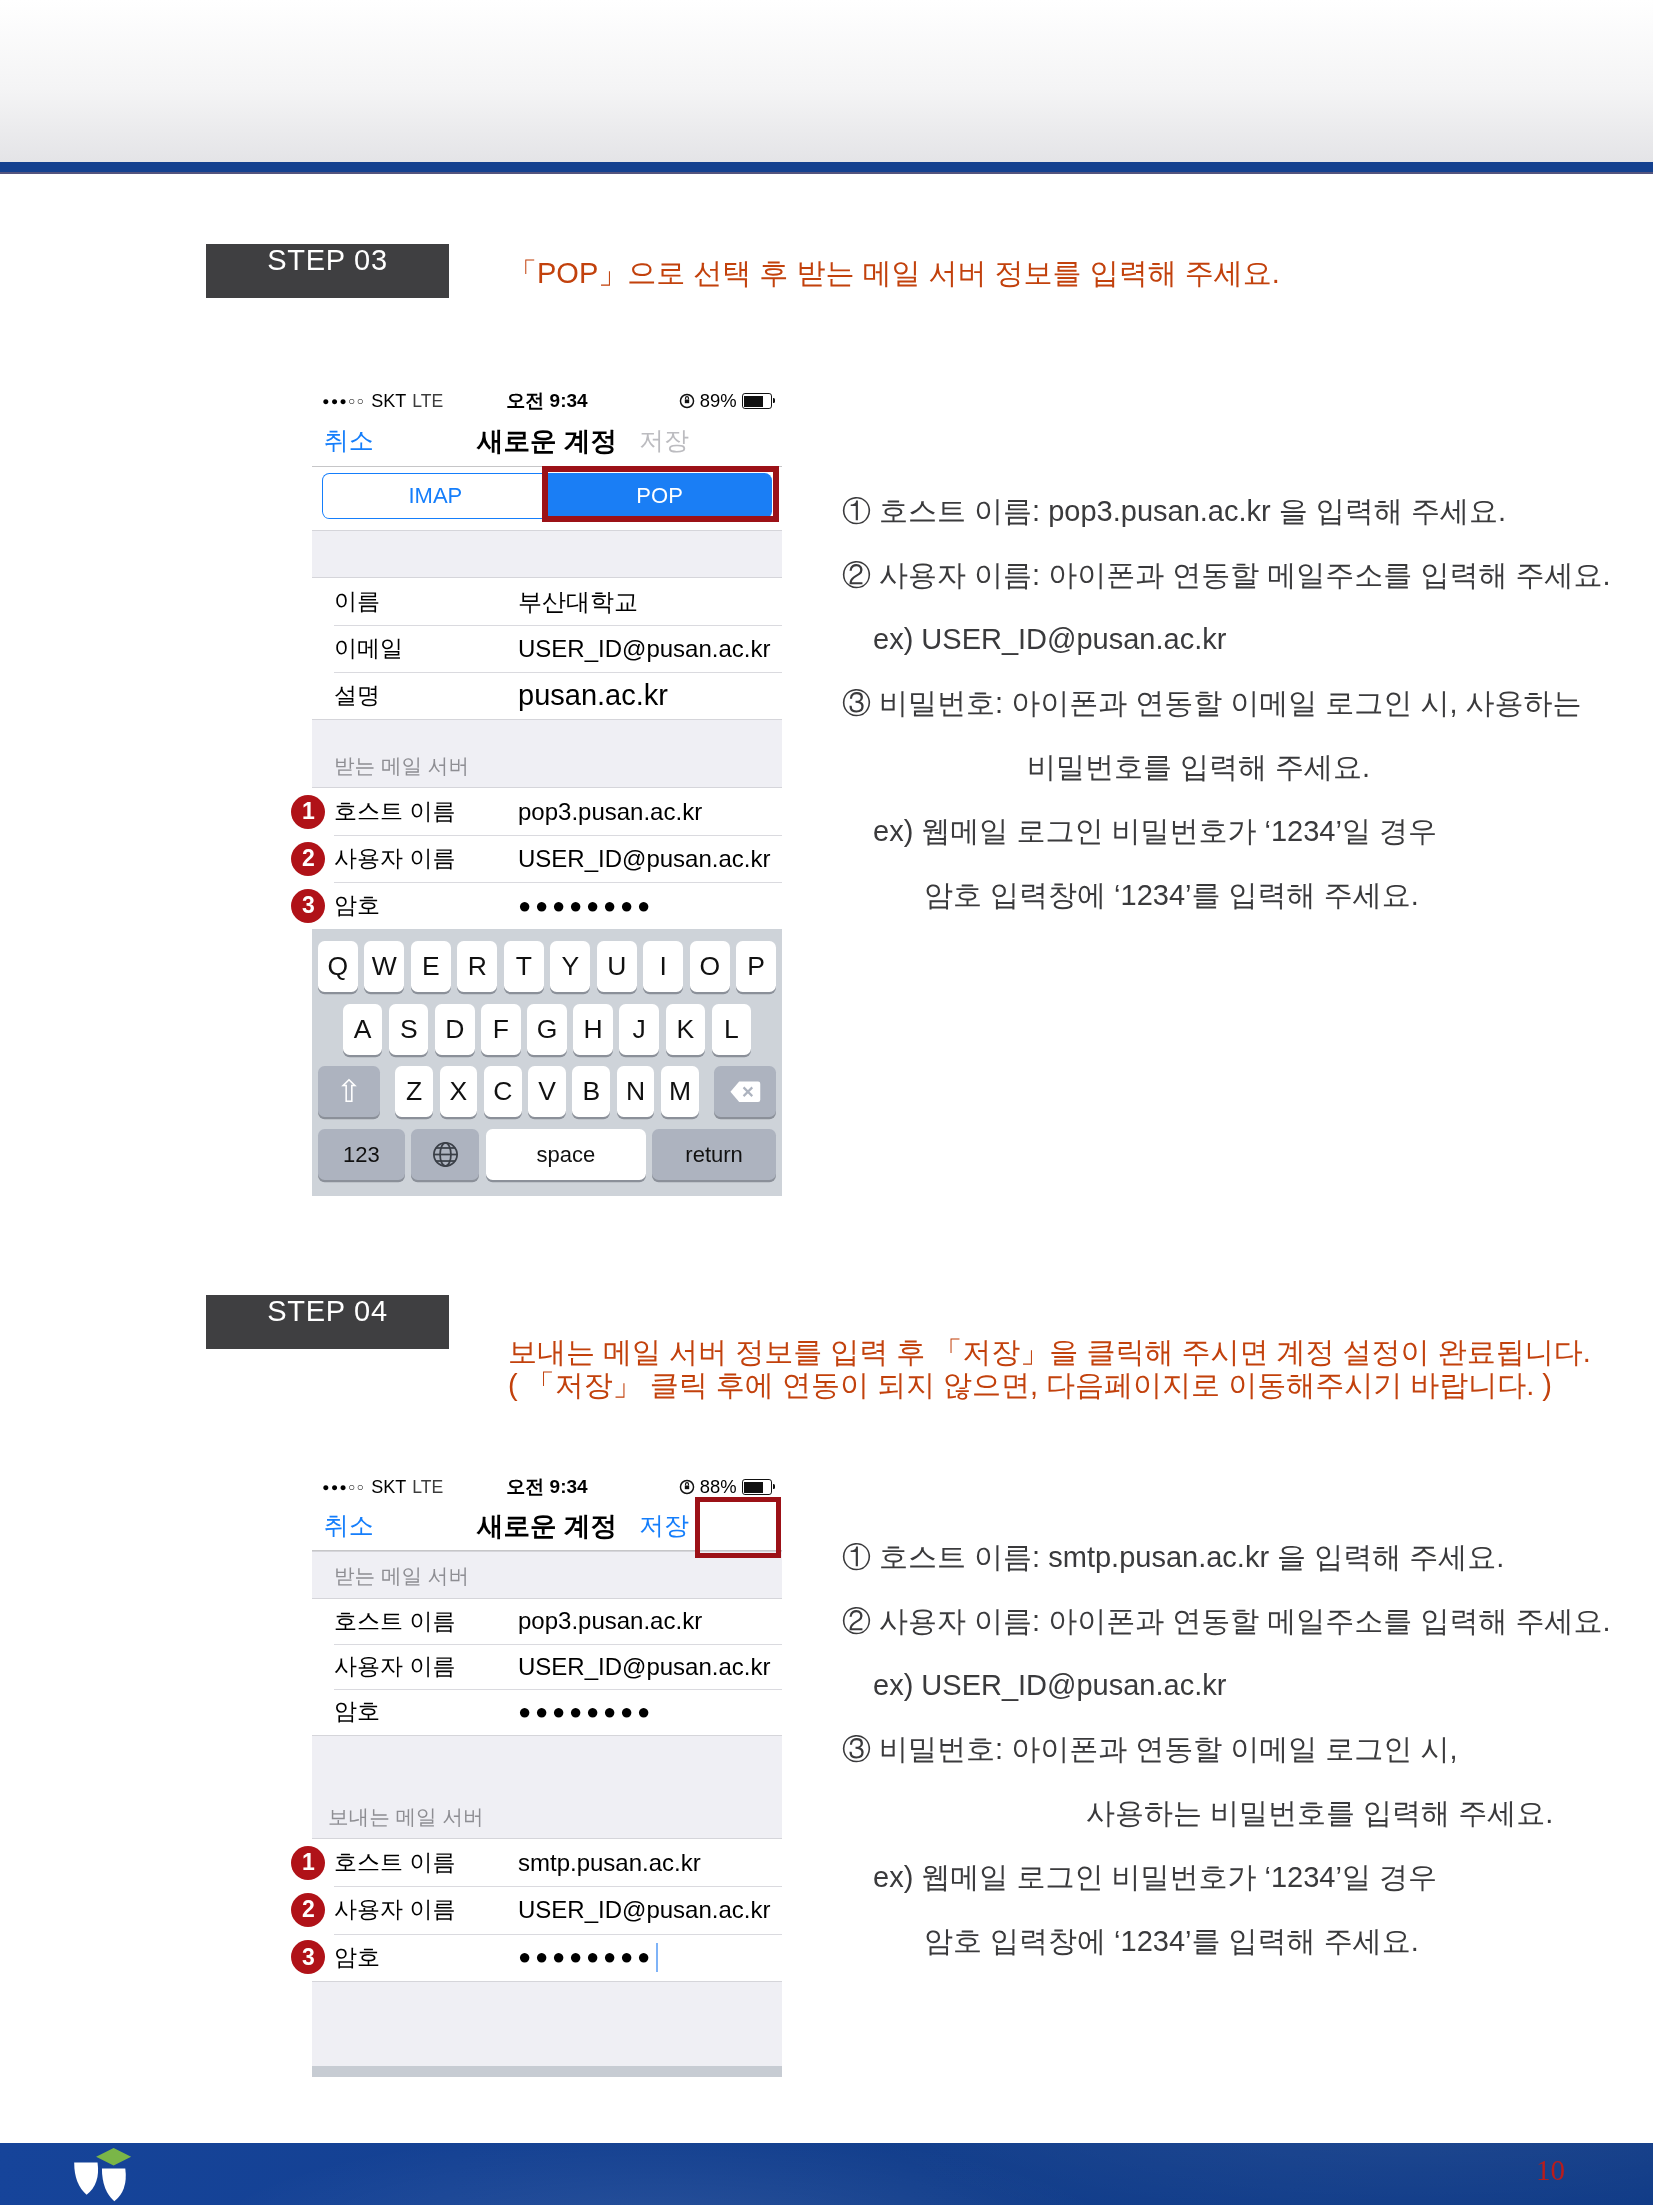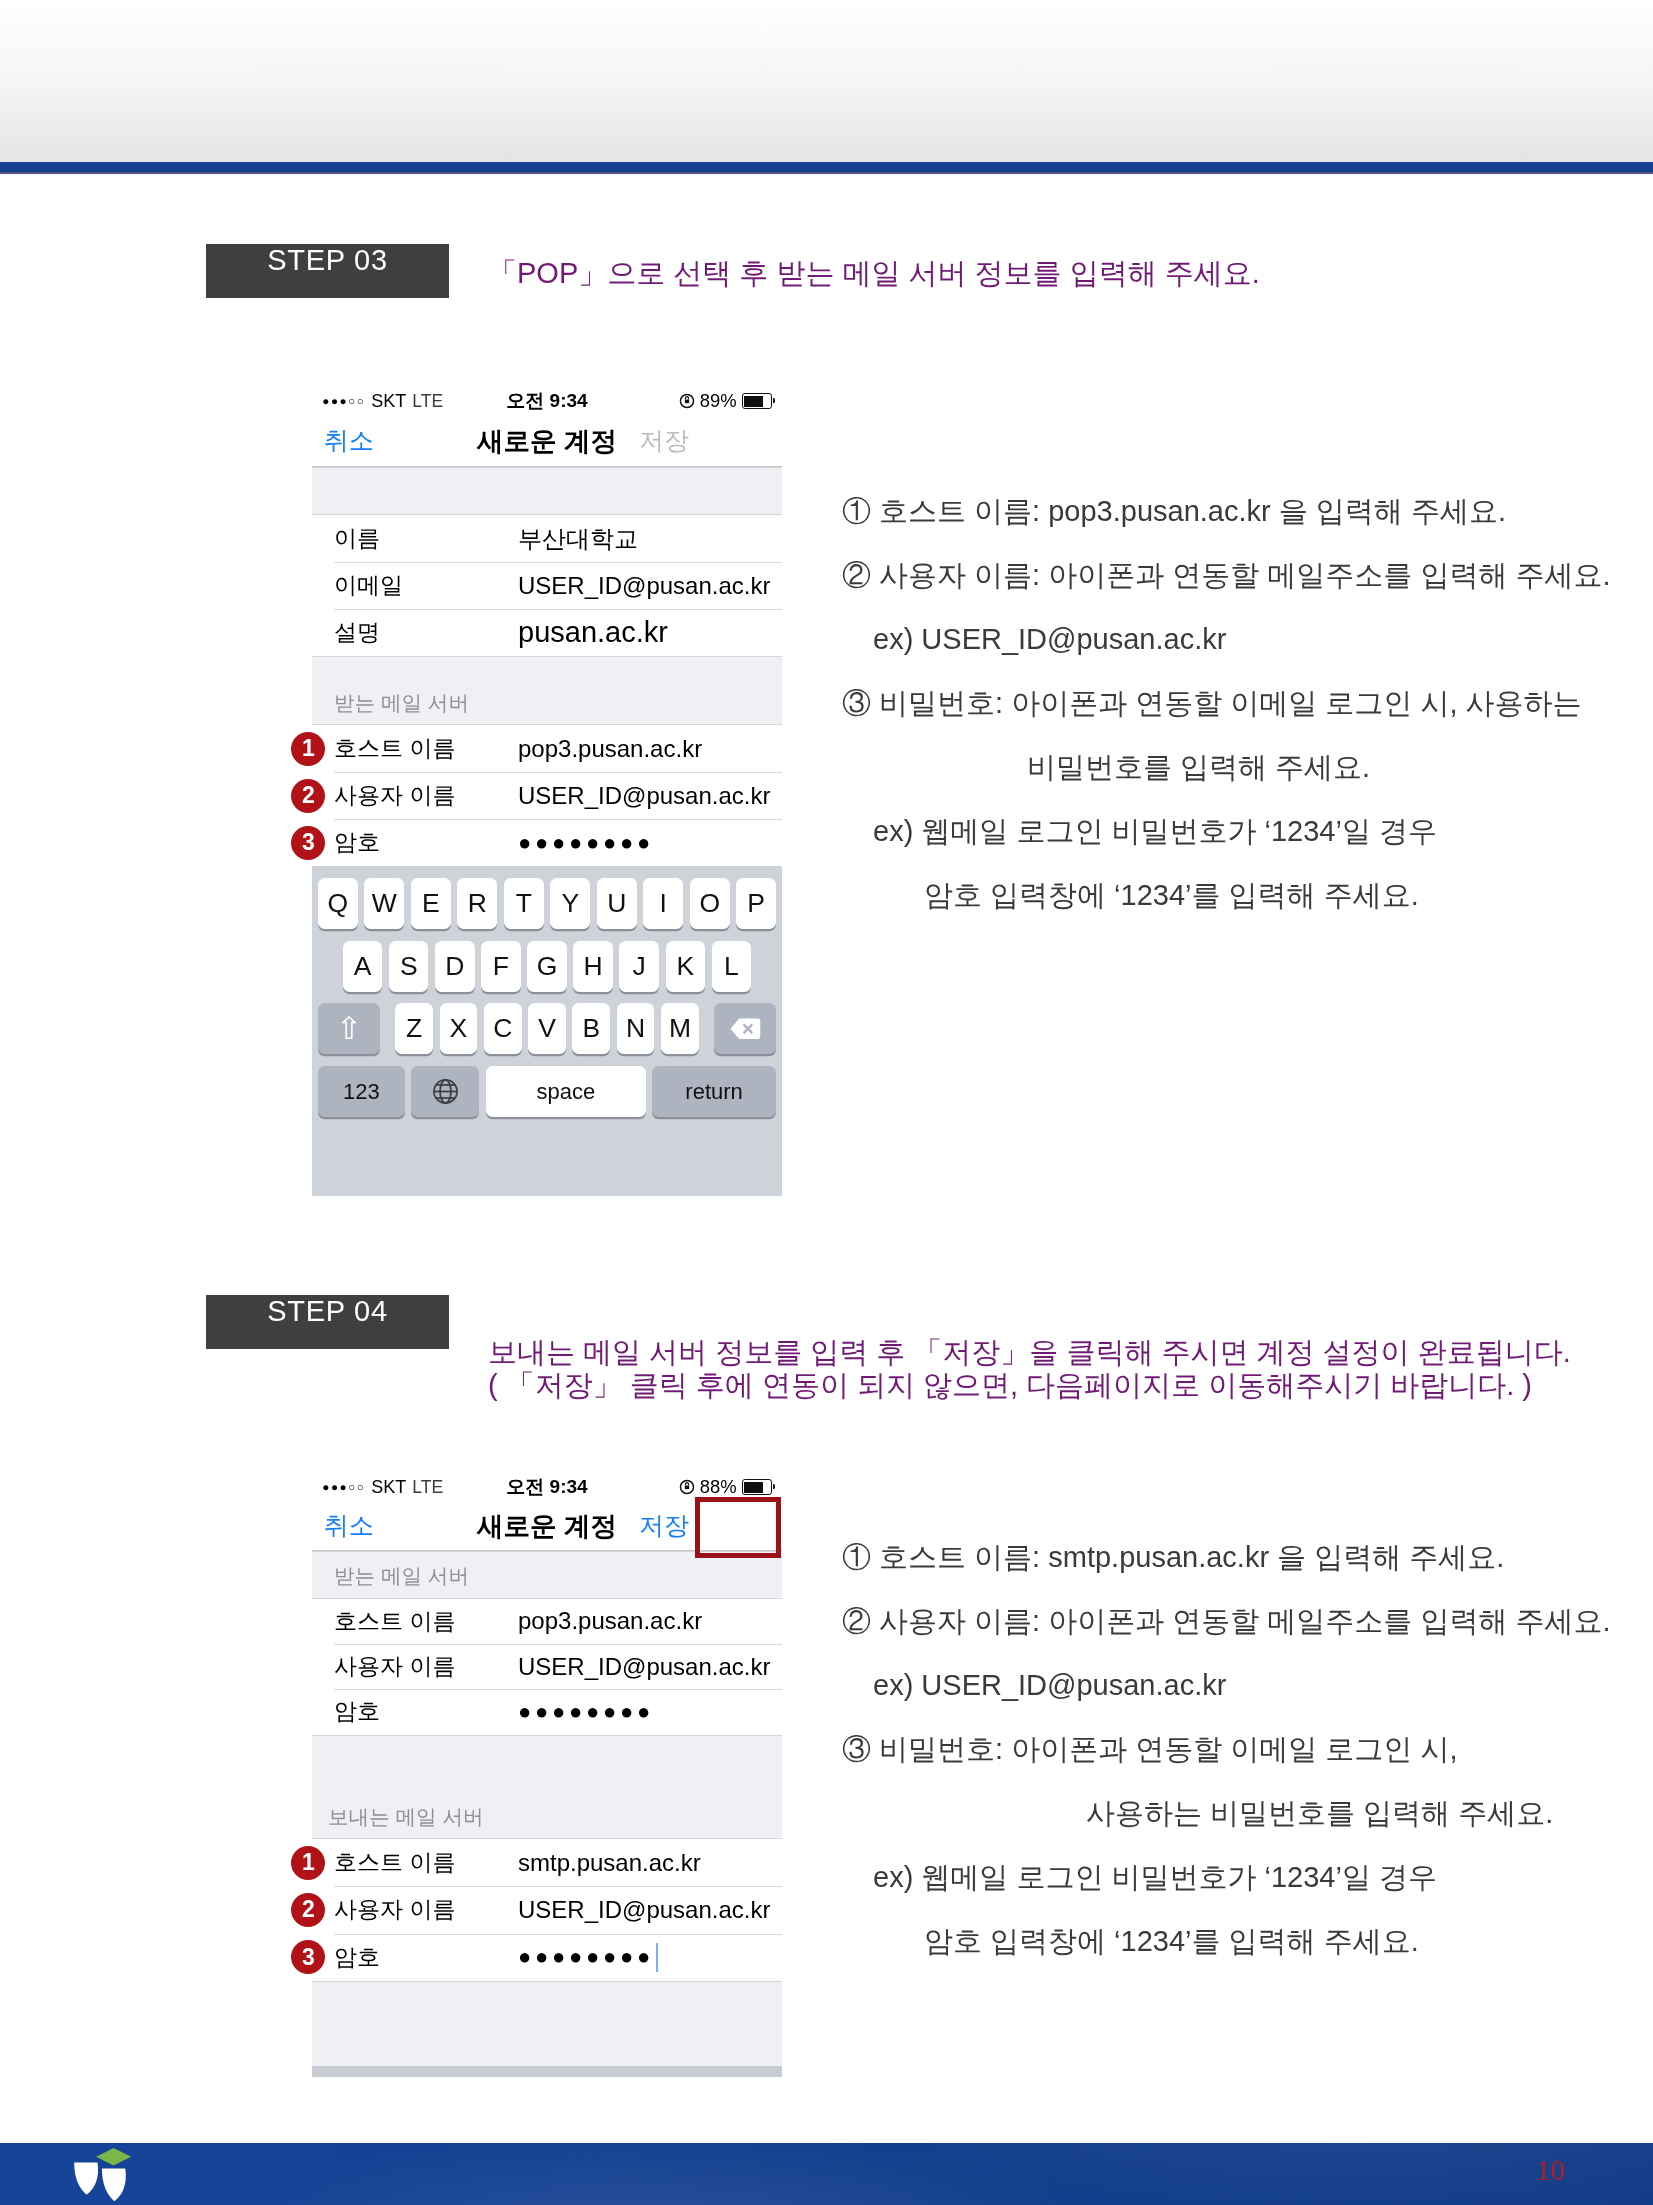--- a/index.html
+++ b/index.html
@@ -18,21 +18,21 @@
     background:radial-gradient(ellipse 662px 162px at 40% 160%,rgba(255,255,255,0.10),rgba(255,255,255,0) 70%),
                radial-gradient(ellipse 809px 191px at 85% -60%,rgba(255,255,255,0.07),rgba(255,255,255,0) 70%);}
   .footer-logo{position:absolute;left:68px;top:2148px;width:81px;height:54px;}
   .page-number{position:absolute;left:1536px;top:2154px;color:#b91c1c;
     font-family:"Liberation Serif", serif;font-size:29px;}
   
   .step-box{position:absolute;width:243px;height:54px;background:#3f3f41;
     color:#ffffff;font-size:29px;letter-spacing:0.7px;display:flex;align-items:flex-start;justify-content:center;}
   .step3-box{left:206px;top:244px;}
   .step4-box{left:206px;top:1295px;}
-  .heading{position:absolute;left:488px;color:#701a75;font-size:29px;white-space:nowrap;}
+  .heading{position:absolute;left:508px;color:#c2410c;font-size:29px;white-space:nowrap;}
   .h-step3{top:254px;}
   .h-step4-1{top:1301px;margin-top:32px;}
   .h-step4-2{top:1366px;}
   
   .notes{position:absolute;width:816px;color:#3a3a3c;font-size:29px;line-height:35px;}
   .notes3{left:842px;top:494px;}
   .notes4{left:842px;top:1540px;}
   .note-line{margin-bottom:29px;white-space:nowrap;}
   .ind-a{padding-left:31px;}
   .ind-b{padding-left:185px;}
@@ -130,20 +130,27 @@
           <span class="fill"></span>
           <span class="nub"></span>
         </span>
     </div>
   </div>
   <div class="navbar">
     <div class="nav-cancel">취소</div>
     <div class="nav-title">새로운 계정</div>
     <div class="nav-save save-disabled">저장</div>
   </div>
+  <div class="segment-area">
+    <div class="segment-wrap">
+      <div class="seg seg-imap">IMAP</div>
+      <div class="seg seg-pop">POP</div>
+    </div>
+    <div class="pop-red-outline"></div>
+  </div>
   <div class="gray-spacer spacer1"></div>
 
   <div class="frow r64">
     <div class="flabel">이름</div>
     <div class="fvalue">부산대학교</div>
   </div>
   <div class="frow r64">
     <div class="flabel">이메일</div>
     <div class="fvalue">USER_ID@pusan.ac.kr</div>
   </div>

